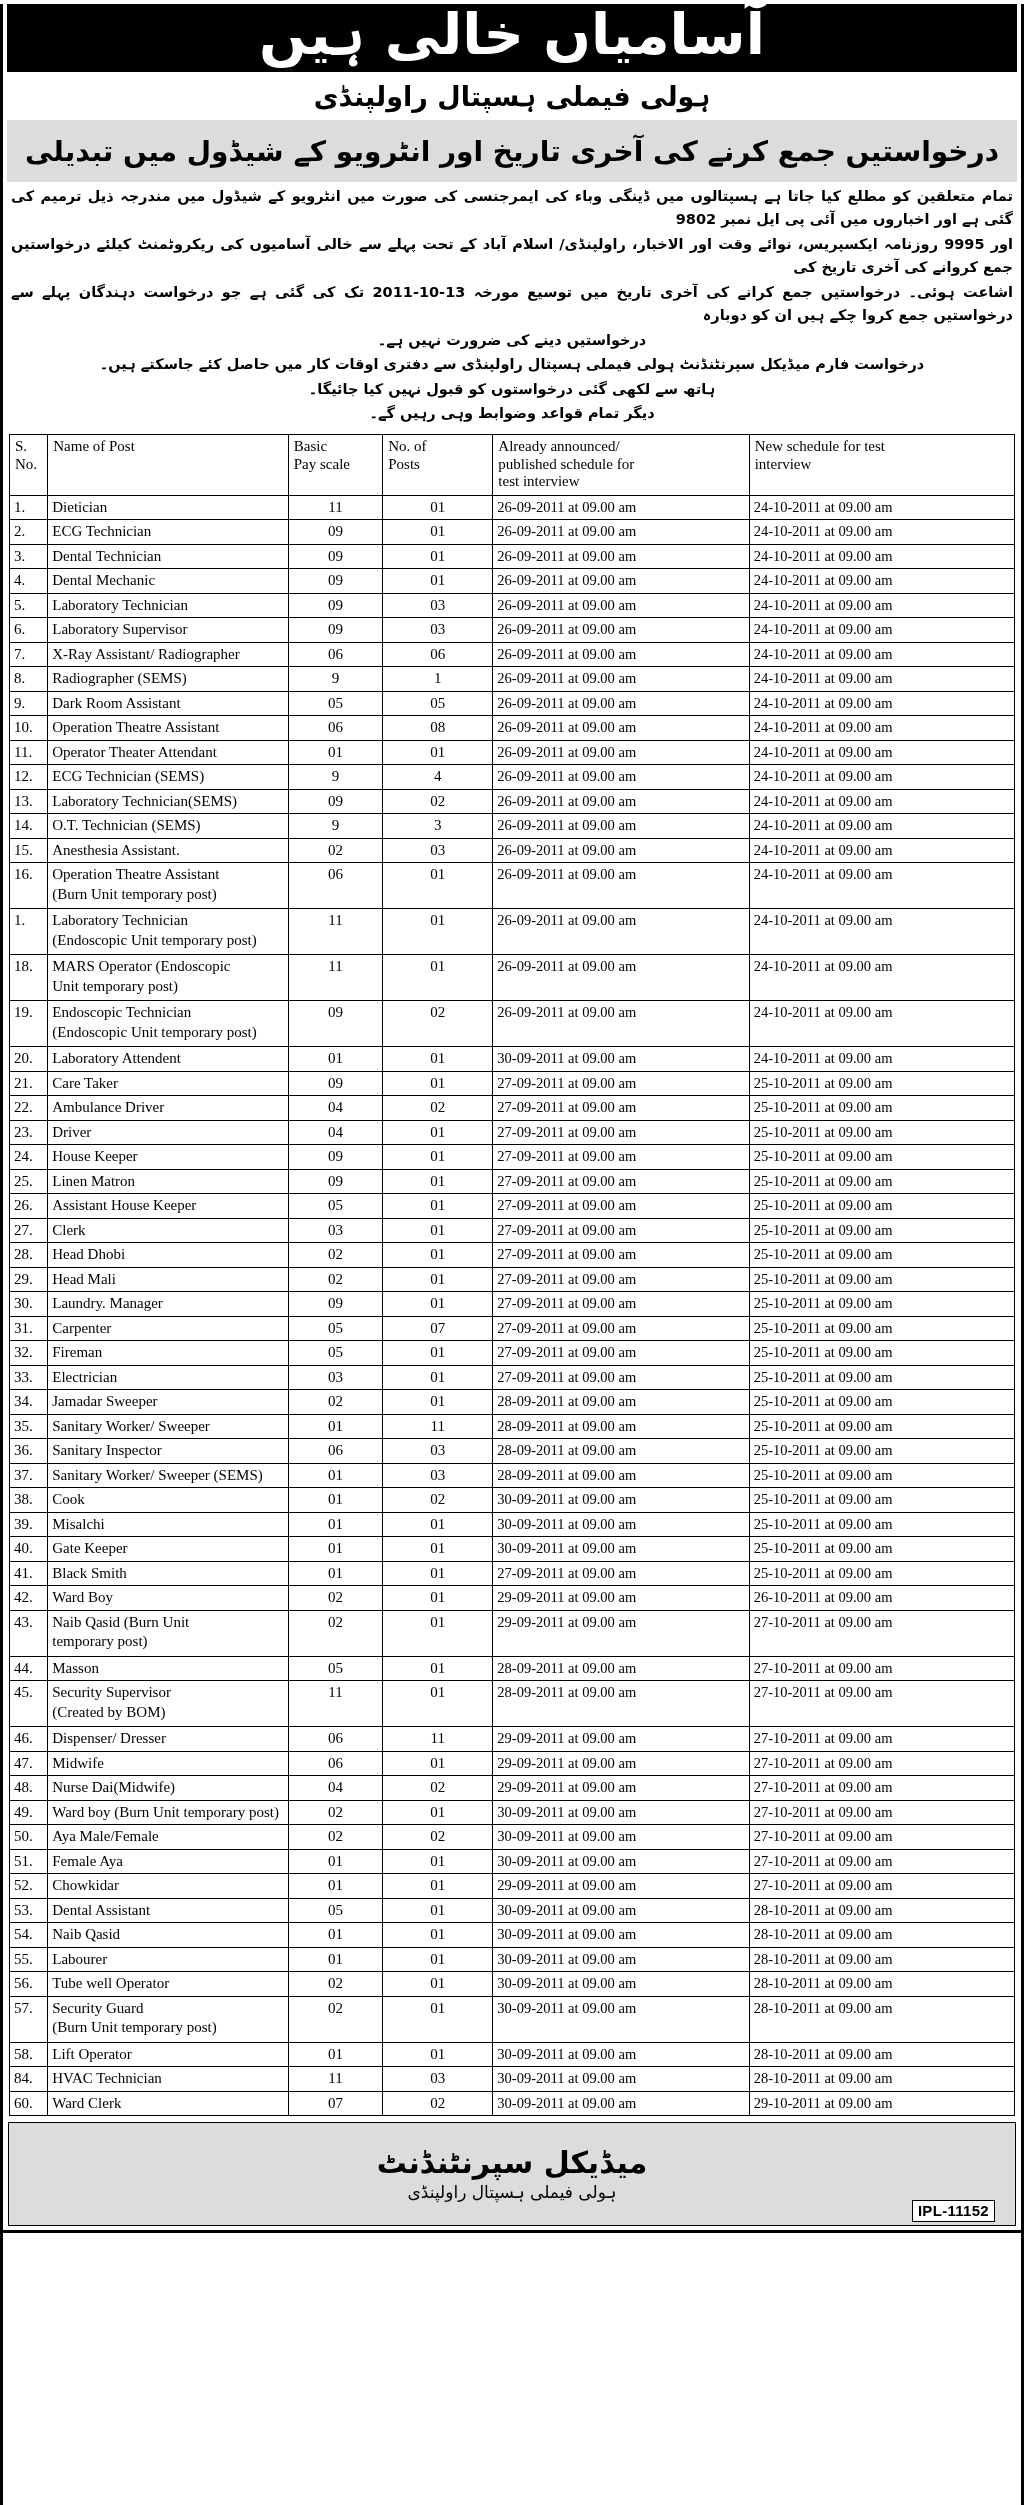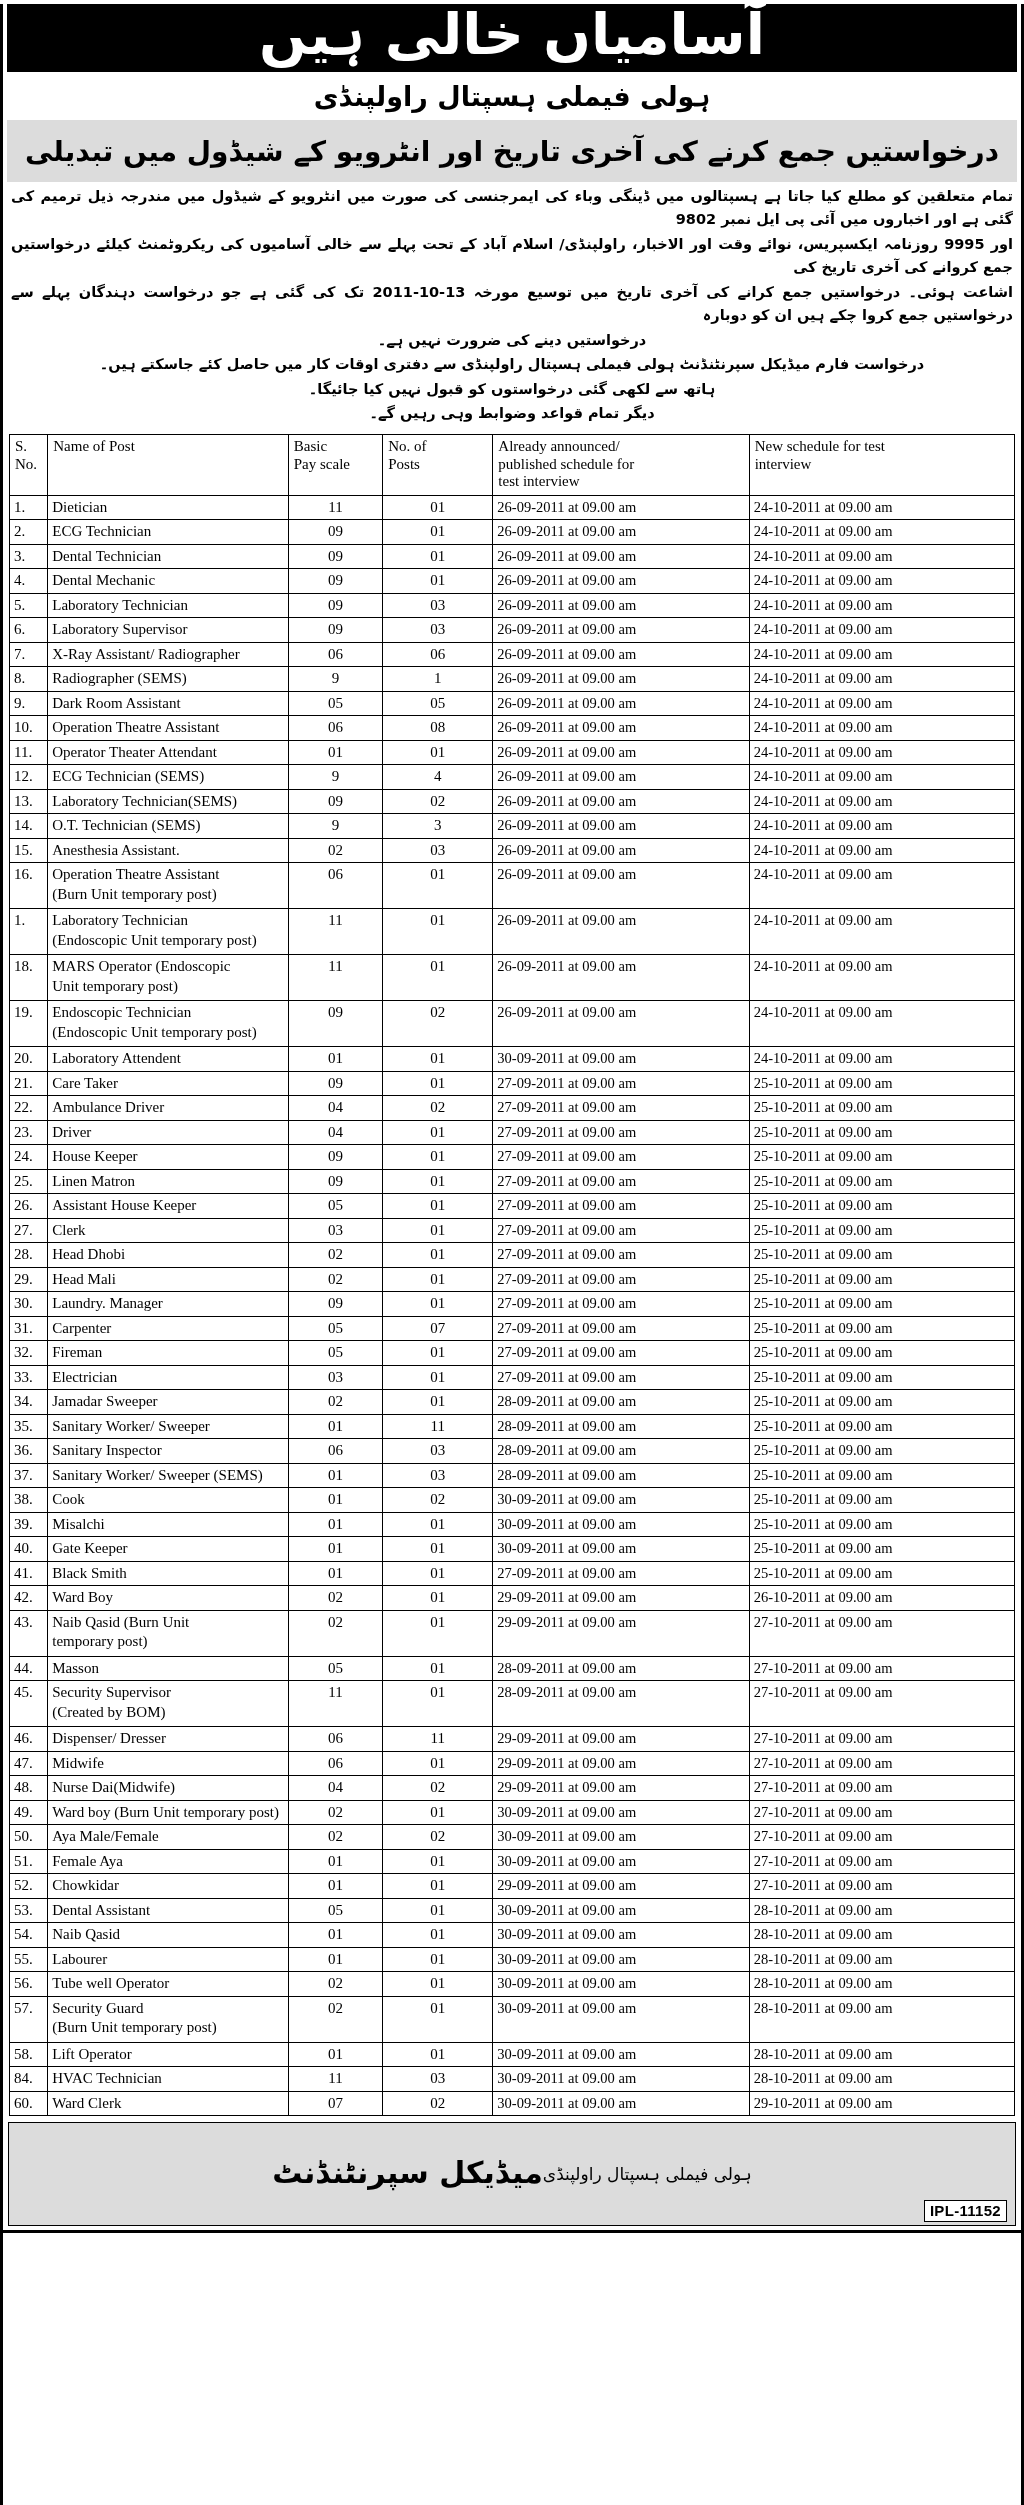--- a/index.html
+++ b/index.html
@@ -145,41 +145,41 @@
   .post-line2 { display: block; }
 
   
   .footer {
     margin: 6px 5px 0 5px;
     background: #dcdcdc;
     border: 1.5px solid #000;
     position: relative;
     height: 104px;
     display: flex;
-    flex-direction: row;
+    flex-direction: column;
     align-items: center;
     justify-content: center;
   }
   .footer .ur-sign {
     font-family: "DejaVu Sans", "Liberation Sans", sans-serif;
     direction: rtl;
     font-size: 30px;
     font-weight: bold;
     line-height: 1.15;
     margin-bottom: 2px;
   }
   .footer .ur-org {
     font-family: "DejaVu Sans", "Liberation Sans", sans-serif;
     direction: rtl;
     font-size: 17px;
     line-height: 1.2;
   }
   .ref-code {
     position: absolute;
-    right: 8px;
+    right: 20px;
     bottom: 3px;
     background: #fff;
     border: 1.2px solid #000;
     font-family: "Liberation Sans", "DejaVu Sans", sans-serif;
     font-size: 15px;
     font-weight: bold;
     padding: 1px 5px 2px 5px;
     letter-spacing: 0.3px;
   }
   .bottom-rule {

